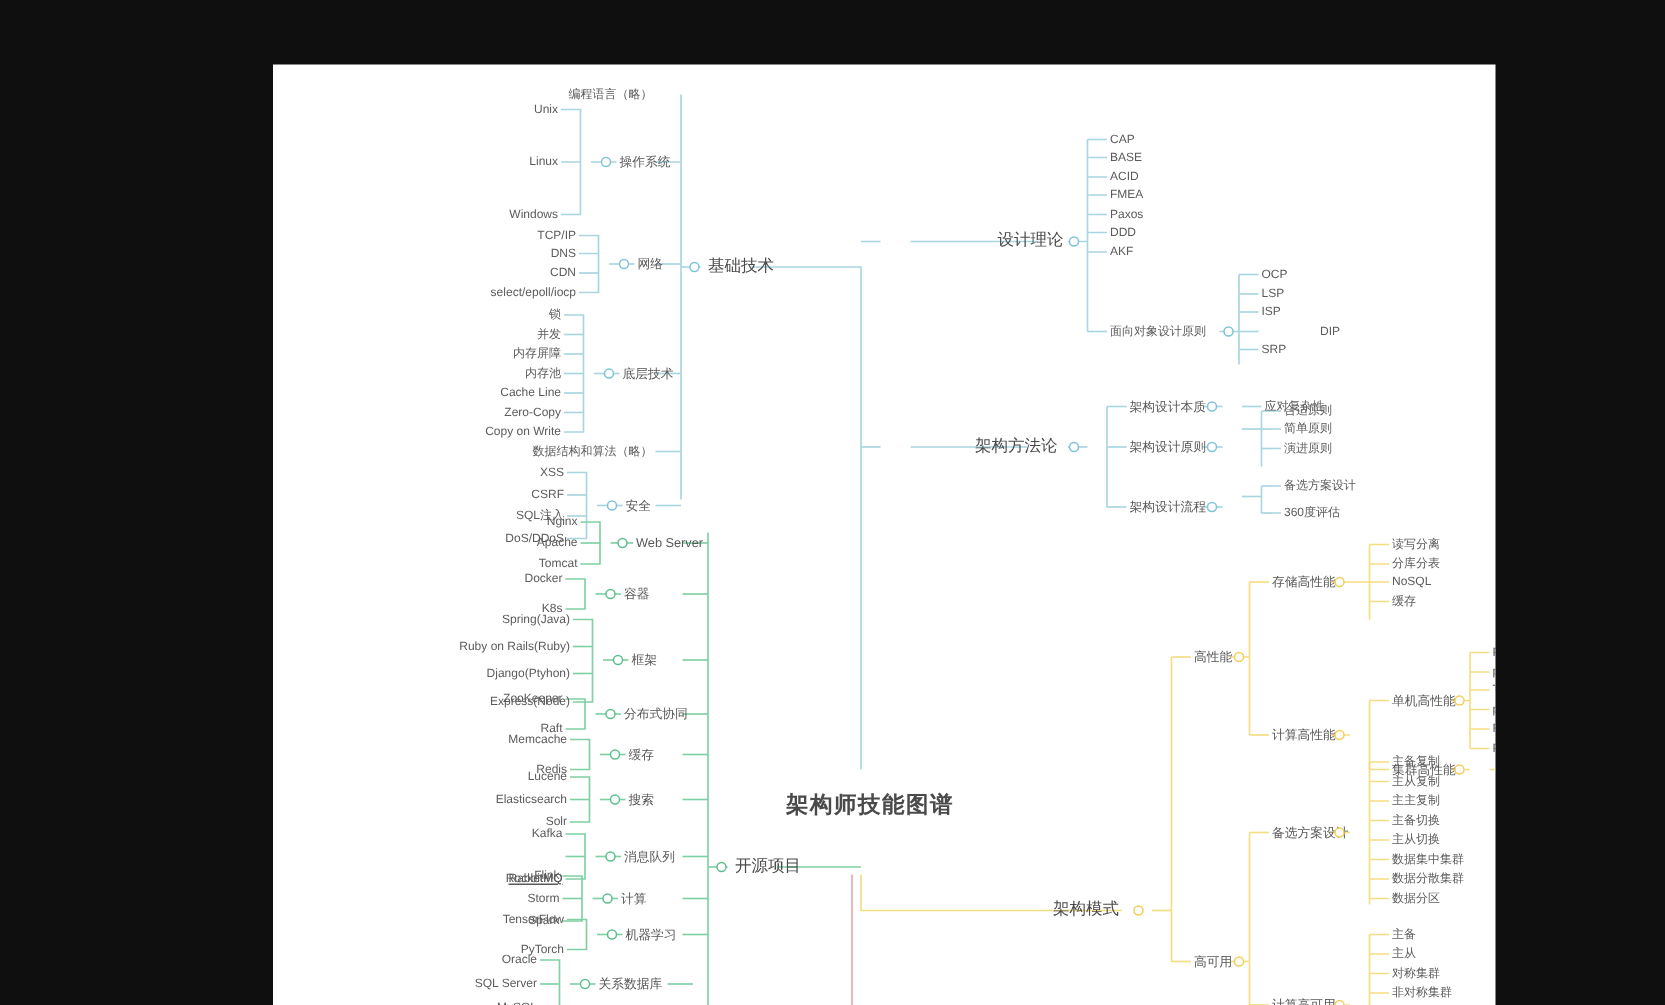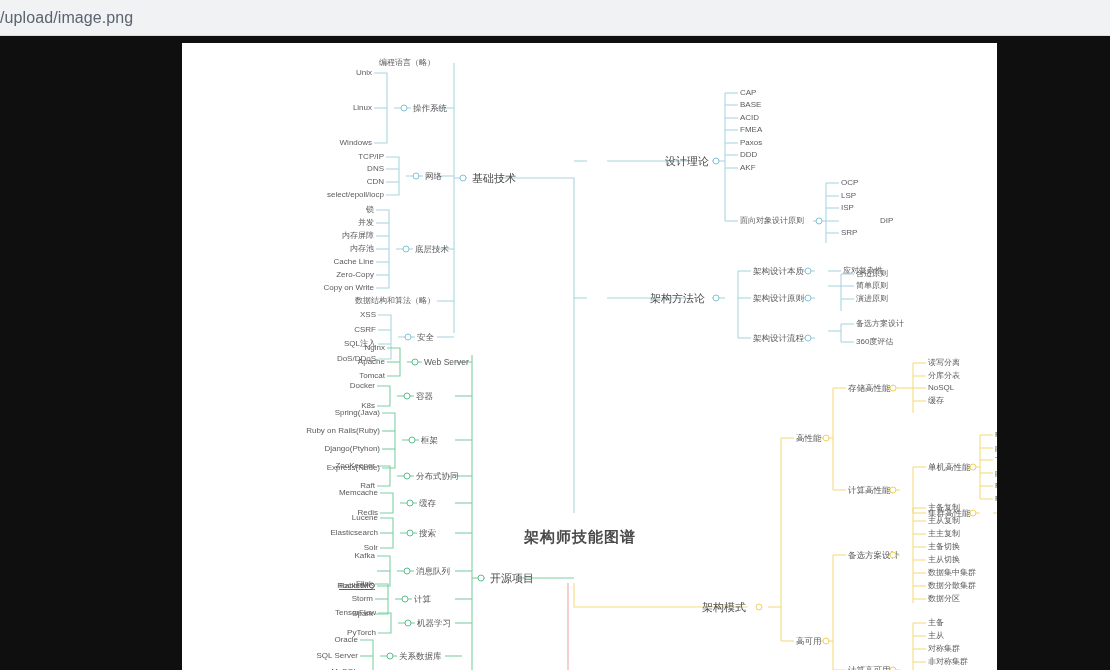--- a/index.html
+++ b/index.html
@@ -68,23 +68,20 @@
     font-size:19px; color:#b9b9b9; white-space:nowrap;
     letter-spacing:.5px; pointer-events:none;
   }
   .watermark .wm-dark { color:#ffffff; }
 </style>
 </head>
 <body>
 
 <div id="root">
 
-  <div class="pathbar">
-    <span class="path">/upload/image.png</span>
-  </div>
 
   <div class="stage">
     <div class="canvas">
       <div class="mm">
 
         <svg width="815" height="627">
           <g fill="none" stroke-width="1.1" stroke="#a9d5e0">
 
             <path d="M272,20 L272,290"></path>
 

